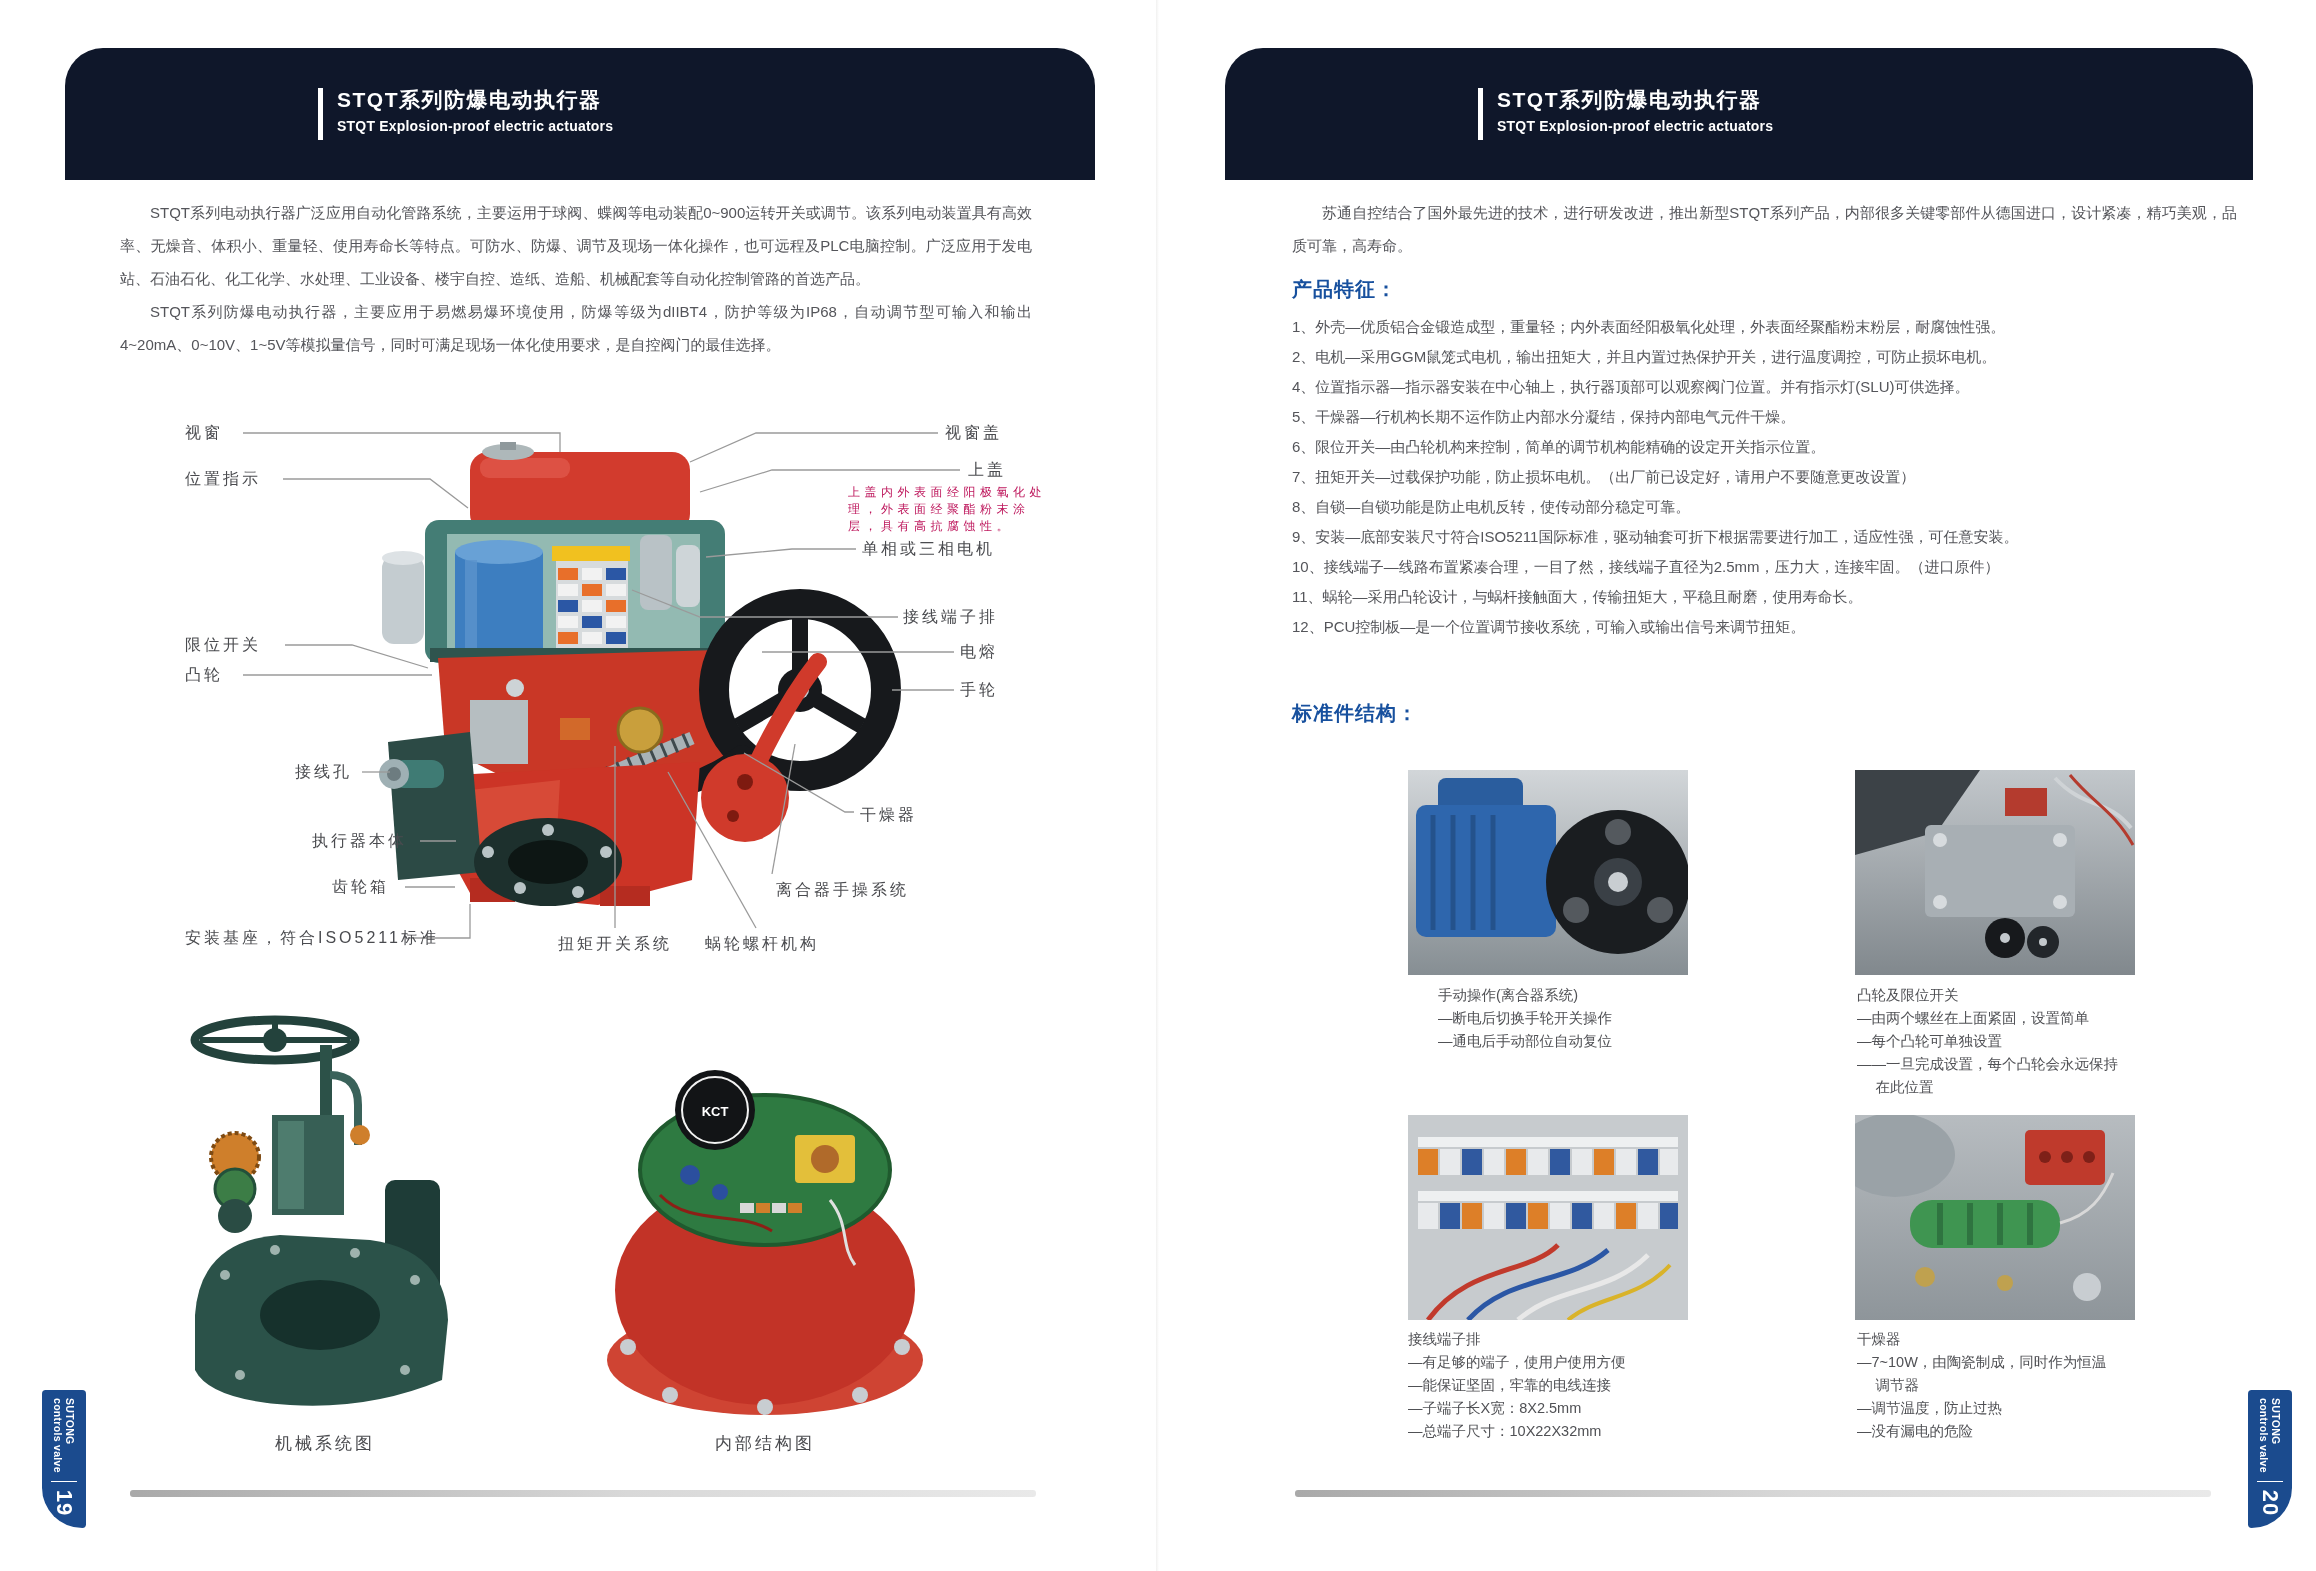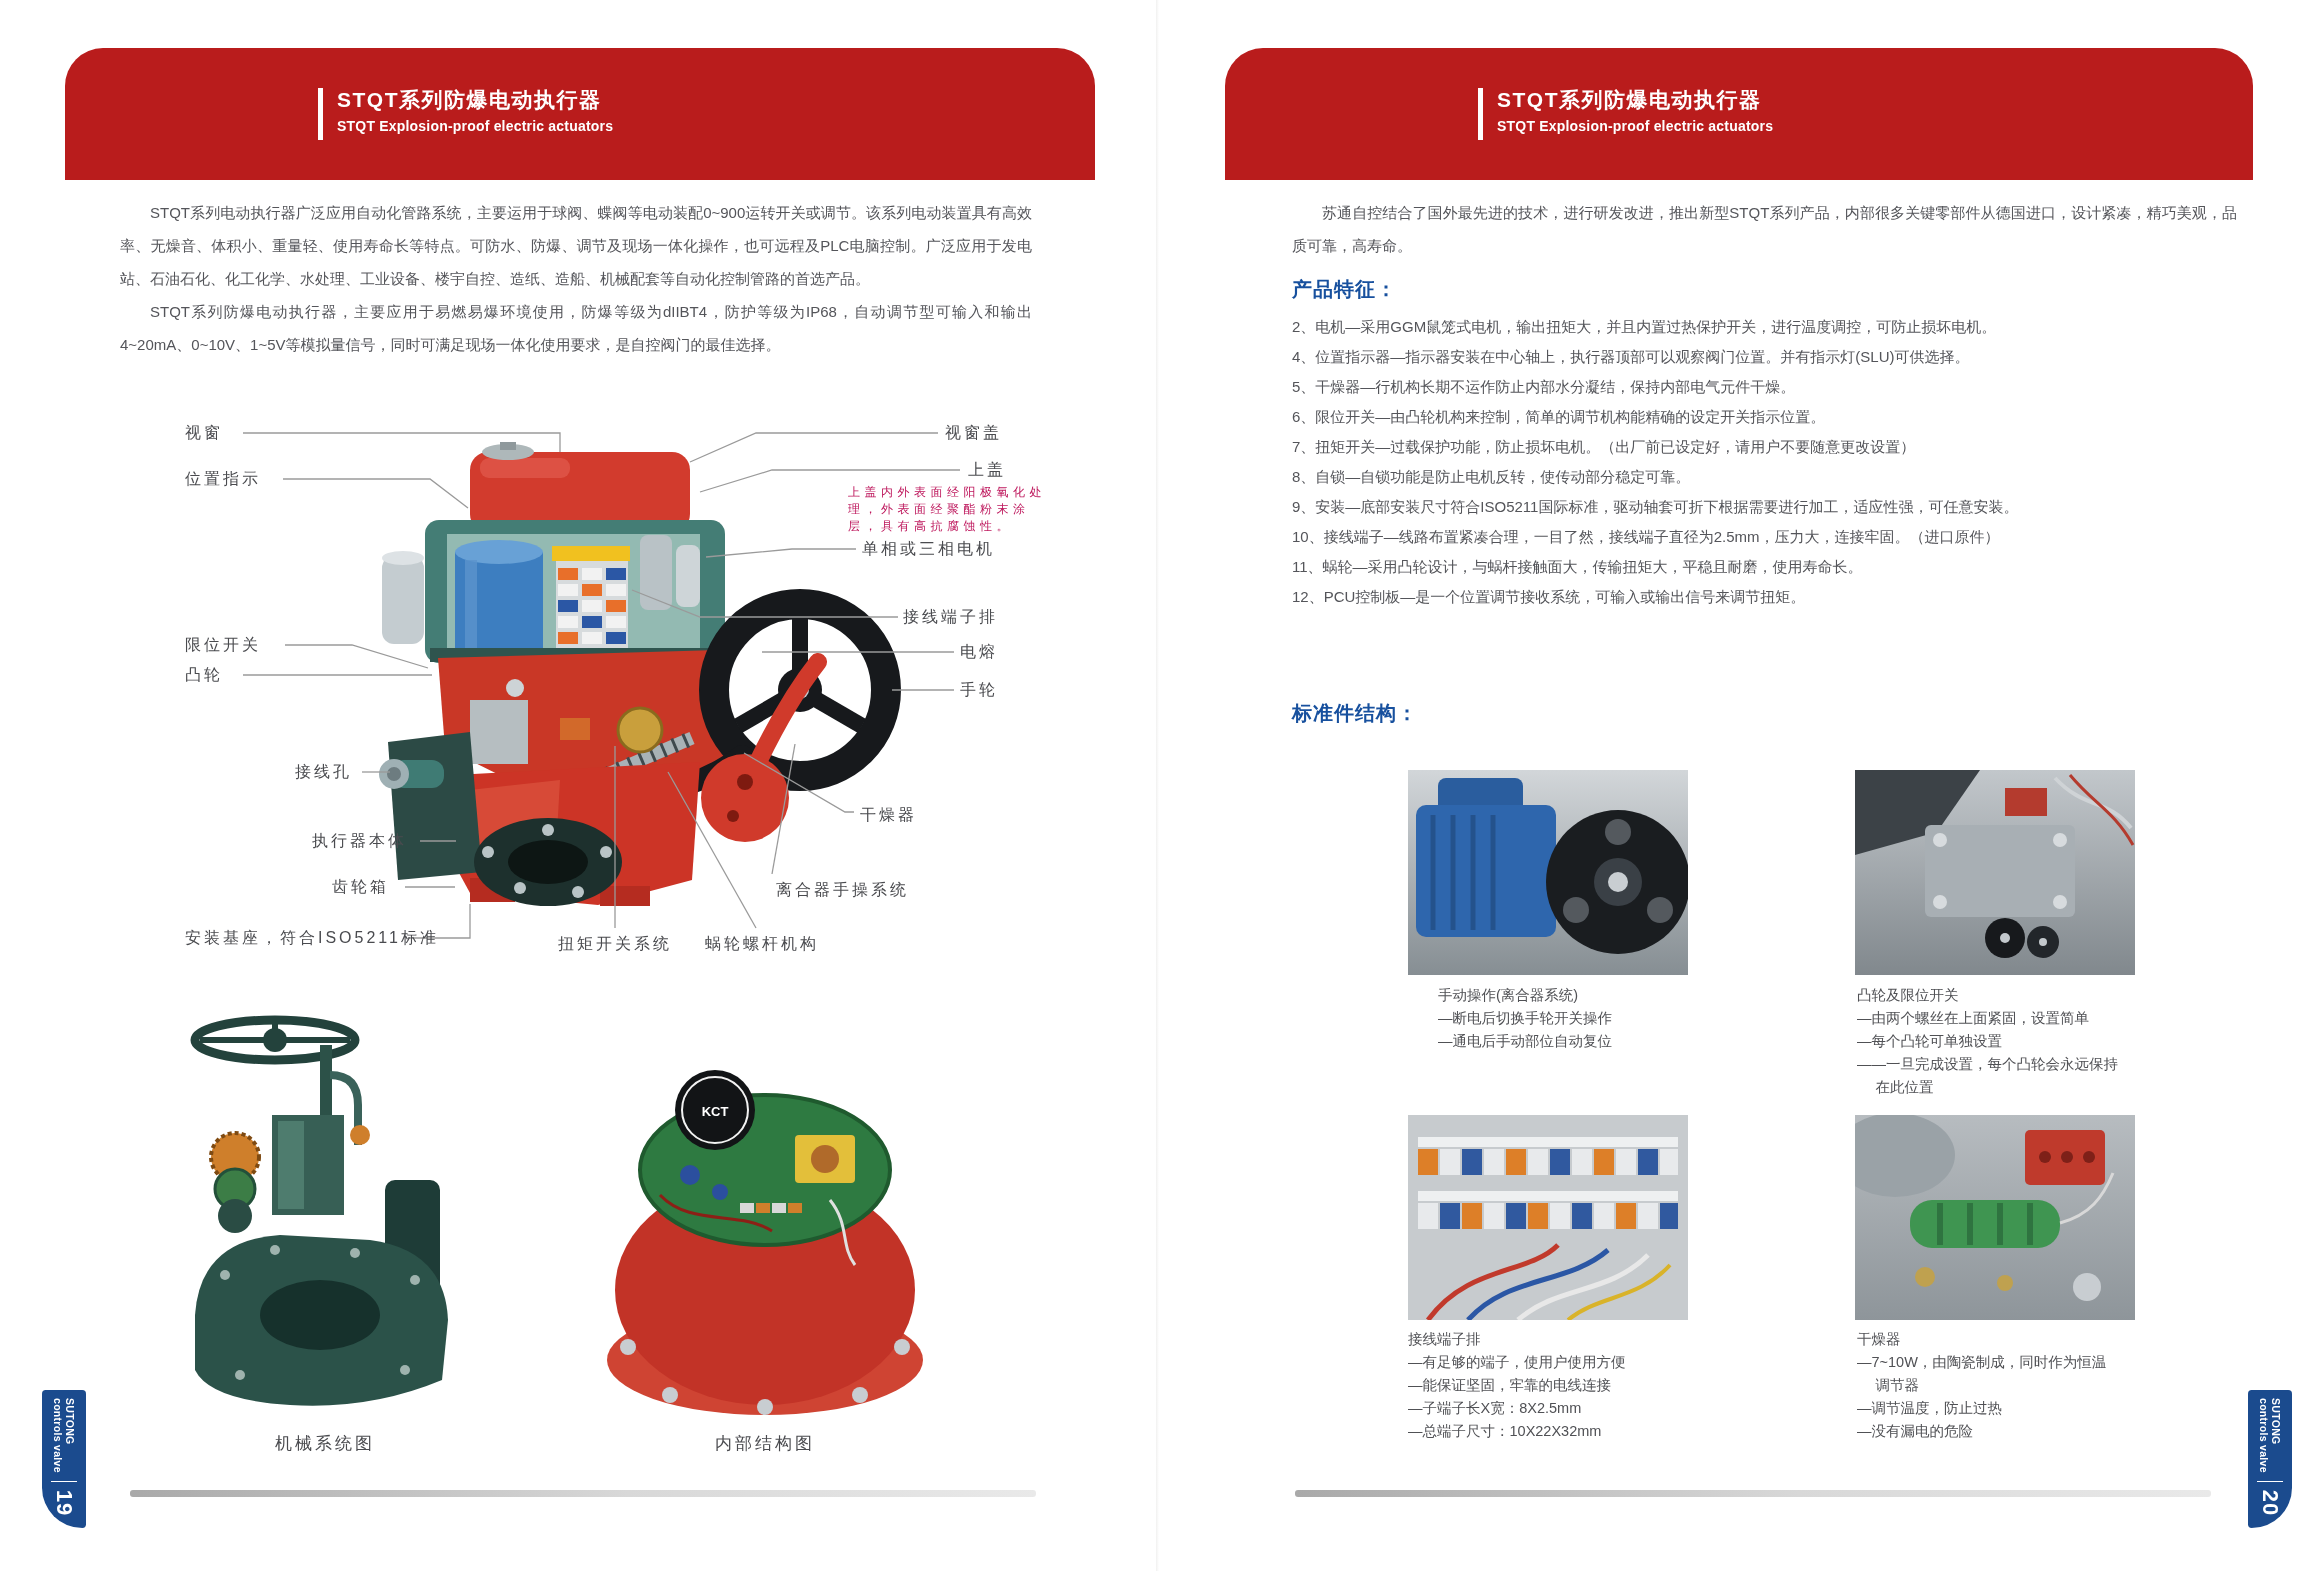--- a/index.html
+++ b/index.html
@@ -4,21 +4,21 @@
 <style>
   html,body{margin:0;padding:0;background:#e8e8e6;}
   .canvas{position:relative;width:2316px;height:1571px;background:#ffffff;
     font-family:"Liberation Sans","DejaVu Sans",sans-serif;overflow:hidden;}
   .page{position:absolute;top:0;width:1158px;height:1571px;}
   .page-left{left:0;}
   .page-right{left:1158px;}
   .gapline{position:absolute;left:1156px;top:0;width:3px;height:1571px;
     background:linear-gradient(to right,#f1f1f0,#ffffff);}
   
-  .hdr{position:absolute;top:48px;height:132px;background:#b91c1c;border-radius:38px 38px 0 0;}
+  .hdr{position:absolute;top:48px;height:132px;background:#0f172a;border-radius:38px 38px 0 0;}
   .hdr .bar{position:absolute;left:253px;top:40px;width:5px;height:52px;background:#ffffff;}
   .hdr .txt{position:absolute;left:272px;top:38px;color:#ffffff;}
   .hdr .t1{font-size:21px;font-weight:bold;letter-spacing:1.5px;}
   .hdr .t2{font-size:14px;font-weight:bold;margin-top:4px;letter-spacing:0.2px;}
   
   .intro{position:absolute;font-size:15px;line-height:33px;color:#54555a;text-align:justify;}
   .intro p{margin:0;text-indent:2em;}
   
   .dlabel{position:absolute;font-size:16px;letter-spacing:3px;color:#4a4b4f;white-space:nowrap;}
   .dnote{position:absolute;width:210px;font-size:12px;letter-spacing:4.5px;line-height:17px;color:#be185d;}
@@ -273,20 +273,21 @@
       </div>
     </div>
 
     <div class="intro" style="left:134px;top:196px;width:945px;">
       <p>苏通自控结合了国外最先进的技术，进行研发改进，推出新型STQT系列产品，内部很多关键零部件从德国进口，设计紧凑，精巧美观，品质可靠，高寿命。</p>
     </div>
 
     <div class="heading" style="left:134px;top:276px;">产品特征：</div>
 
     <div class="features" style="left:134px;top:312px;width:960px;">
+      <div>1、外壳—优质铝合金锻造成型，重量轻；内外表面经阳极氧化处理，外表面经聚酯粉末粉层，耐腐蚀性强。</div>
       <div>2、电机—采用GGM鼠笼式电机，输出扭矩大，并且内置过热保护开关，进行温度调控，可防止损坏电机。</div>
       <div>4、位置指示器—指示器安装在中心轴上，执行器顶部可以观察阀门位置。并有指示灯(SLU)可供选择。</div>
       <div>5、干燥器—行机构长期不运作防止内部水分凝结，保持内部电气元件干燥。</div>
       <div>6、限位开关—由凸轮机构来控制，简单的调节机构能精确的设定开关指示位置。</div>
       <div>7、扭矩开关—过载保护功能，防止损坏电机。（出厂前已设定好，请用户不要随意更改设置）</div>
       <div>8、自锁—自锁功能是防止电机反转，使传动部分稳定可靠。</div>
       <div>9、安装—底部安装尺寸符合ISO5211国际标准，驱动轴套可折下根据需要进行加工，适应性强，可任意安装。</div>
       <div>10、接线端子—线路布置紧凑合理，一目了然，接线端子直径为2.5mm，压力大，连接牢固。（进口原件）</div>
       <div>11、蜗轮—采用凸轮设计，与蜗杆接触面大，传输扭矩大，平稳且耐磨，使用寿命长。</div>
       <div>12、PCU控制板—是一个位置调节接收系统，可输入或输出信号来调节扭矩。</div>

